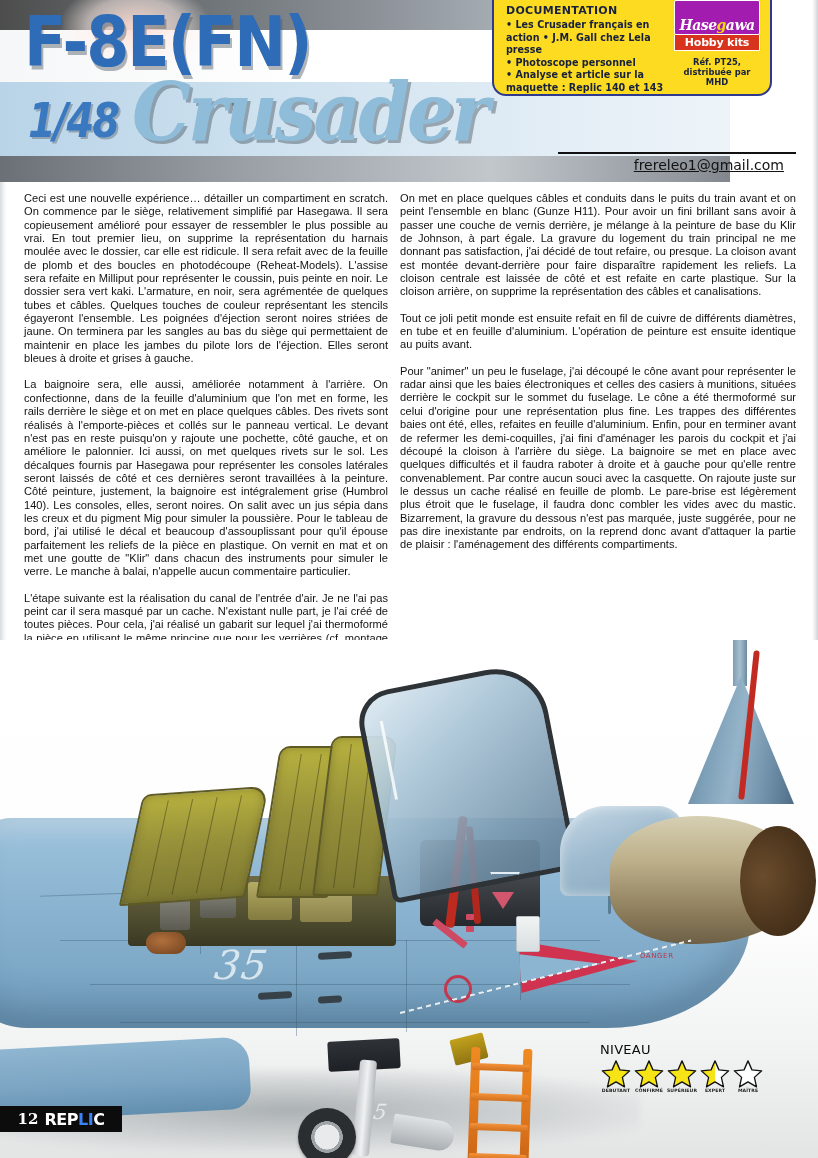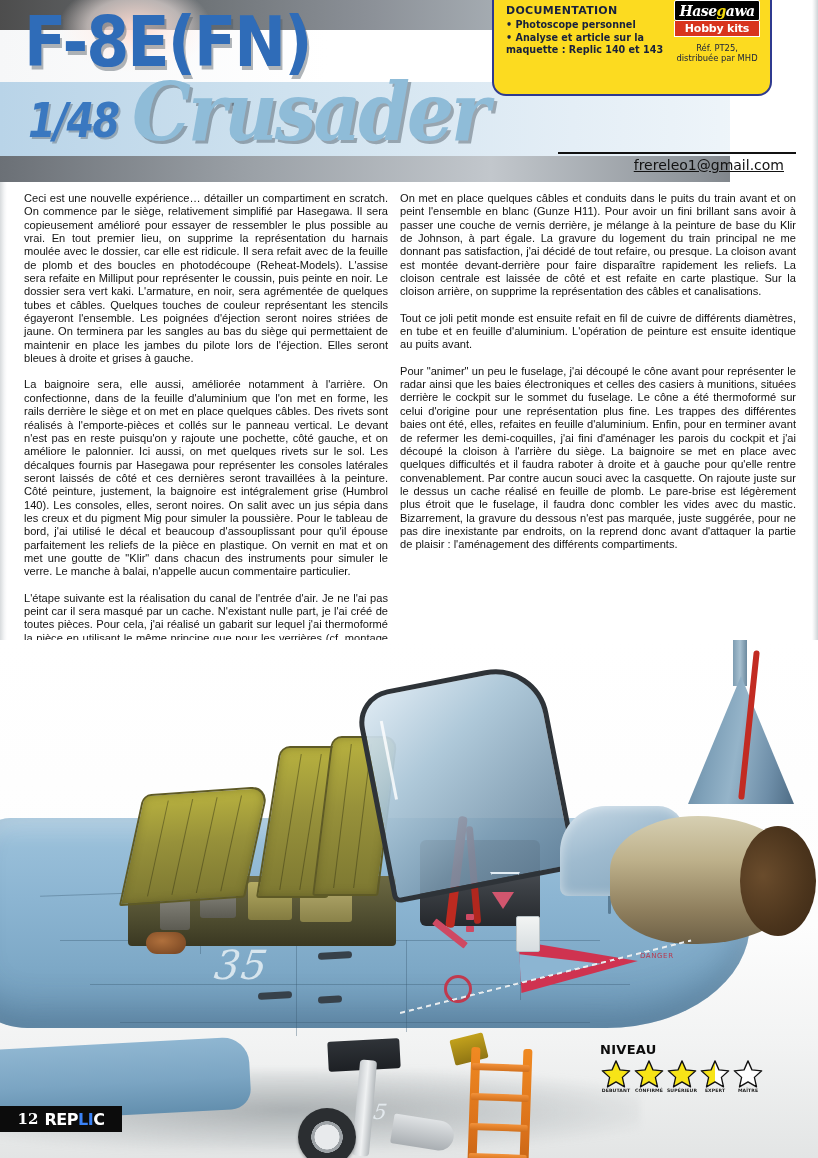--- a/index.html
+++ b/index.html
@@ -130,47 +130,47 @@
   }
   .doc-list .it { display:block; }
 
   .brand-block {
     position: absolute;
     right: 10px; top: 24px;
     width: 86px;
     text-align: center;
   }
   .brand-haseg {
-    background: #000000;
+    background: #a21caf;
     border: 1px solid #ffffff;
     color: #ffffff;
     font-family: "DejaVu Serif", serif;
     font-style: italic;
     font-weight: bold;
     font-size: 14px;
-    padding: 2px 0 1px 0;
+    padding: 16px 0 1px 0;
     letter-spacing: -0.5px;
     border-radius: 2px;
   }
   .brand-haseg .hs-g { color: #f3d90b; }
   .brand-hobby {
     background: #d8341d;
     border: 1px solid #ffffff;
     border-top: none;
     color: #ffffff;
     font-family: "DejaVu Sans", sans-serif;
     font-weight: bold;
     font-size: 11px;
     padding: 1px 0;
     letter-spacing: -0.2px;
   }
   .brand-ref {
     margin-top: 6px;
     font-family: "DejaVu Sans", sans-serif;
-    font-weight: normal;
+    font-weight: bold;
     font-size: 8.4px;
     line-height: 10px;
     color: #17203c;
   }
 
   
   .byline {
     position: absolute;
     right: 22px; top: 112px;
     width: 210px;
@@ -538,21 +538,21 @@
   }
 
   
   .niveau {
     position: absolute;
     left: 600px; top: 1042px;
     width: 170px;
   }
   .niveau-title {
     font-family: "DejaVu Sans", sans-serif;
-    font-weight: bold;
+    font-weight: normal;
     font-size: 13px;
     color: #0c0c0c;
     letter-spacing: 0.3px;
     margin-bottom: 2px;
   }
   .stars {
     display: flex;
     gap: 1px;
   }
   .star-cell { width: 32px; text-align: center; }
@@ -619,20 +619,21 @@
     <div class="hdr-glow"></div>
 
     <div class="title-main">F-8E(FN)</div>
     <div class="title-scale">1/48</div>
     <div class="title-script">Crusader</div>
   </div>
 
   <div class="doc-box">
     <div class="doc-title">DOCUMENTATION</div>
     <div class="doc-list">
+      <span class="it">• Les Crusader français en action • J.M. Gall chez Lela presse</span>
       <span class="it">• Photoscope personnel</span>
       <span class="it">• Analyse et article sur la maquette : Replic 140 et 143</span>
     </div>
 
     <div class="brand-block">
       <div class="brand-haseg"><span>Hase</span><span class="hs-g">g</span><span>awa</span></div>
       <div class="brand-hobby">Hobby kits</div>
       <div class="brand-ref">
         <span>Réf. PT25,</span><br>
         <span>distribuée par MHD</span>

